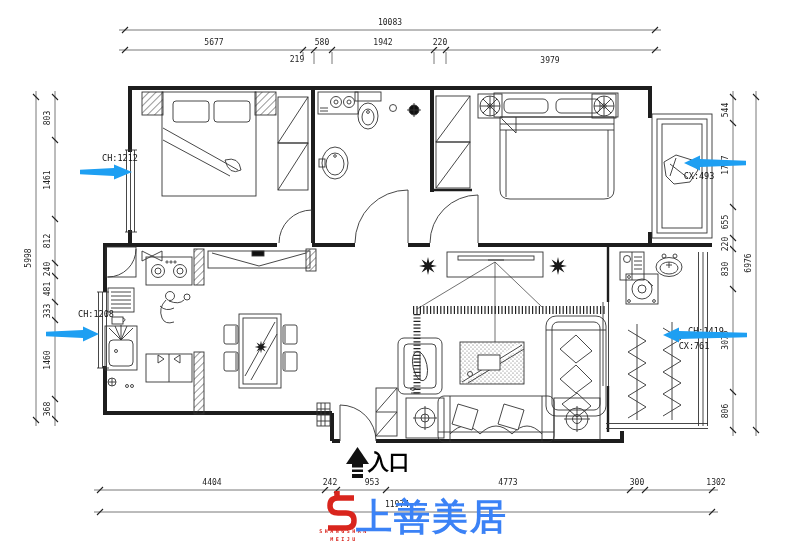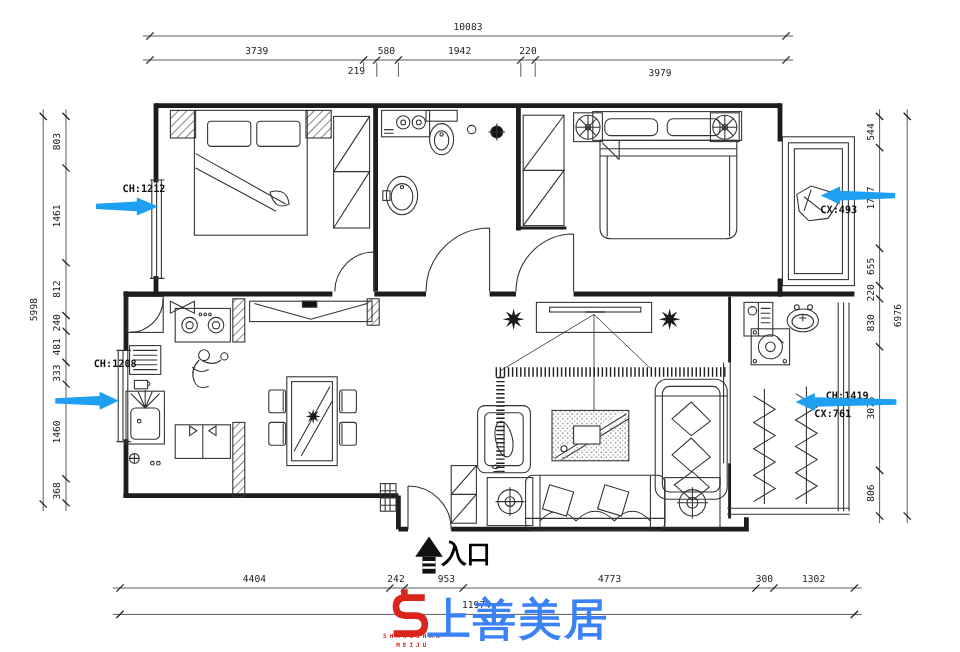--- a/index.html
+++ b/index.html
@@ -2,21 +2,21 @@
 <html><head>
 <meta charset="utf-8">
 <style>
   html,body{margin:0;padding:0;background:#fff;}
   #stage{position:relative;width:800px;height:543px;background:#fff;overflow:hidden;
          font-family:"DejaVu Sans Mono",monospace;}
   #stage svg{position:absolute;left:0;top:0;}
   .txt{position:absolute;transform:translate(-50%,-50%);font-size:8px;color:#222;
        background:#fff;padding:0 1px;white-space:nowrap;line-height:1;}
   .rot{transform:translate(-50%,-50%) rotate(-90deg);}
-  .ann{font-size:8.5px;color:#111;font-weight:bold;background:transparent;}
+  .ann{font-size:8.5px;color:#111;font-weight:normal;background:transparent;}
   .cjk{font-family:"DejaVu Sans",sans-serif;}
   .entr{font-size:21px;font-weight:bold;color:#000;background:transparent;}
   .logo-cn{font-size:36px;font-weight:bold;color:#3b82f6;letter-spacing:2px;background:transparent;}
   .logo-en{font-size:5px;font-weight:bold;color:#d9251d;letter-spacing:2.5px;background:transparent;}
   .overlay{pointer-events:none;}
 </style>
 </head>
 <body>
 
 <div id="stage">
@@ -270,21 +270,21 @@
 
   <g stroke="#d9251d" fill="none">
     <path d="M354,498 H338 q-8,0 -8,7.5 q0,7.5 8,7.5 h8 q8,0 8,7.5 q0,7.5 -8,7.5 H328" stroke-width="5.5"></path>
     <path d="M337,491 V498" stroke-width="5.5"></path>
   </g>
 </svg>
 
 <div>
 
   <span class="txt" style="left:390px;top:23px">10083</span>
-  <span class="txt" style="left:214px;top:43px">3739</span>
+  <span class="txt" style="left:214px;top:43px">5677</span>
   <span class="txt" style="left:297px;top:60px">219</span>
   <span class="txt" style="left:322px;top:43px">580</span>
   <span class="txt" style="left:383px;top:43px">1942</span>
   <span class="txt" style="left:440px;top:43px">220</span>
   <span class="txt" style="left:550px;top:61px">3979</span>
 
   <span class="txt rot" style="left:29px;top:258px">5998</span>
   <span class="txt rot" style="left:48px;top:118px">803</span>
   <span class="txt rot" style="left:48px;top:180px">1461</span>
   <span class="txt rot" style="left:48px;top:241px">812</span>
@@ -301,25 +301,25 @@
   <span class="txt rot" style="left:726px;top:269px">830</span>
   <span class="txt rot" style="left:726px;top:340px">3075</span>
   <span class="txt rot" style="left:726px;top:411px">806</span>
   <span class="txt rot" style="left:749px;top:263px">6976</span>
 
   <span class="txt" style="left:212px;top:483px">4404</span>
   <span class="txt" style="left:330px;top:483px">242</span>
   <span class="txt" style="left:372px;top:483px">953</span>
   <span class="txt" style="left:508px;top:483px">4773</span>
   <span class="txt" style="left:637px;top:483px">300</span>
-  <span class="txt" style="left:678px;top:483px">1302</span>
+  <span class="txt" style="left:716px;top:483px">1302</span>
   <span class="txt" style="left:397px;top:505px">11974</span>
 
   <span class="txt ann" style="left:120px;top:158px">CH:1212</span>
-  <span class="txt ann" style="left:96px;top:304px">CH:1208</span>
+  <span class="txt ann" style="left:96px;top:314px">CH:1208</span>
   <span class="txt ann" style="left:699px;top:176px">CX:493</span>
   <span class="txt ann" style="left:706px;top:331px">CH:1419</span>
   <span class="txt ann" style="left:694px;top:346px">CX:761</span>
 
   <span class="txt entr cjk" style="left:389px;top:462px">入口</span>
 
   <span class="txt logo-en" style="left:344px;top:531px">SHANGSHAN</span>
   <span class="txt logo-en" style="left:344px;top:539px">MEIJU</span>
   <span class="txt logo-cn cjk" style="left:432px;top:517px">上善美居</span>
 </div>

